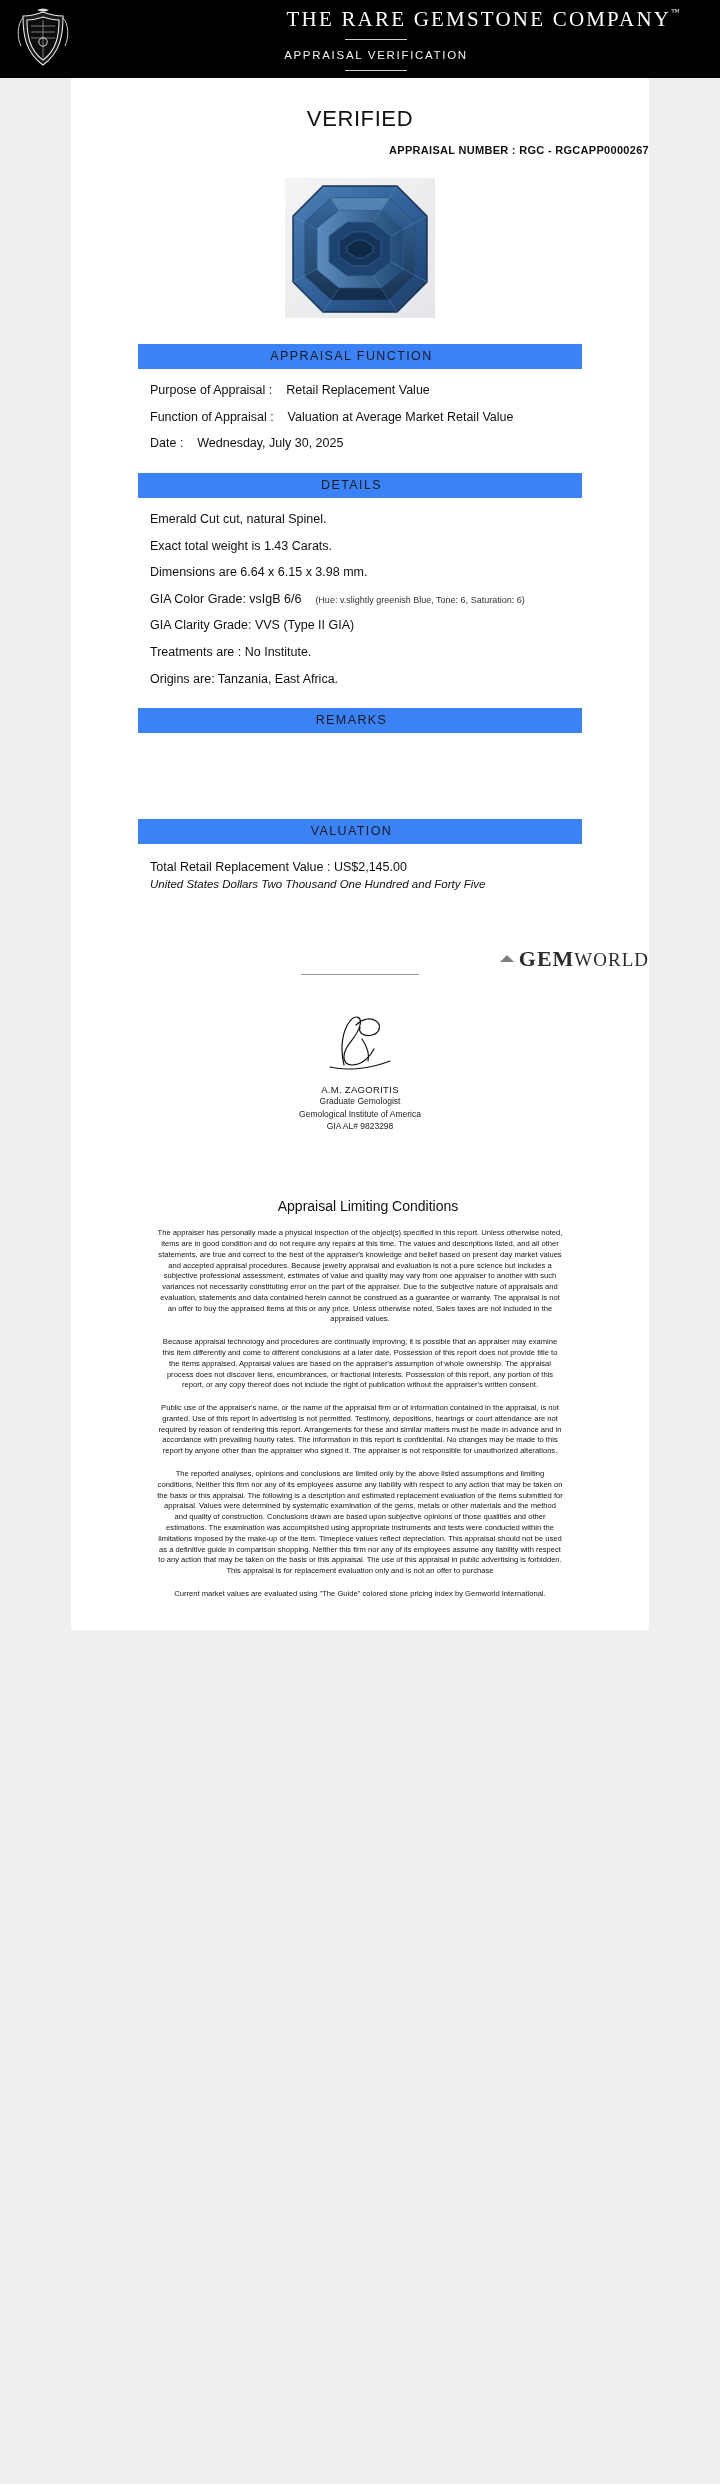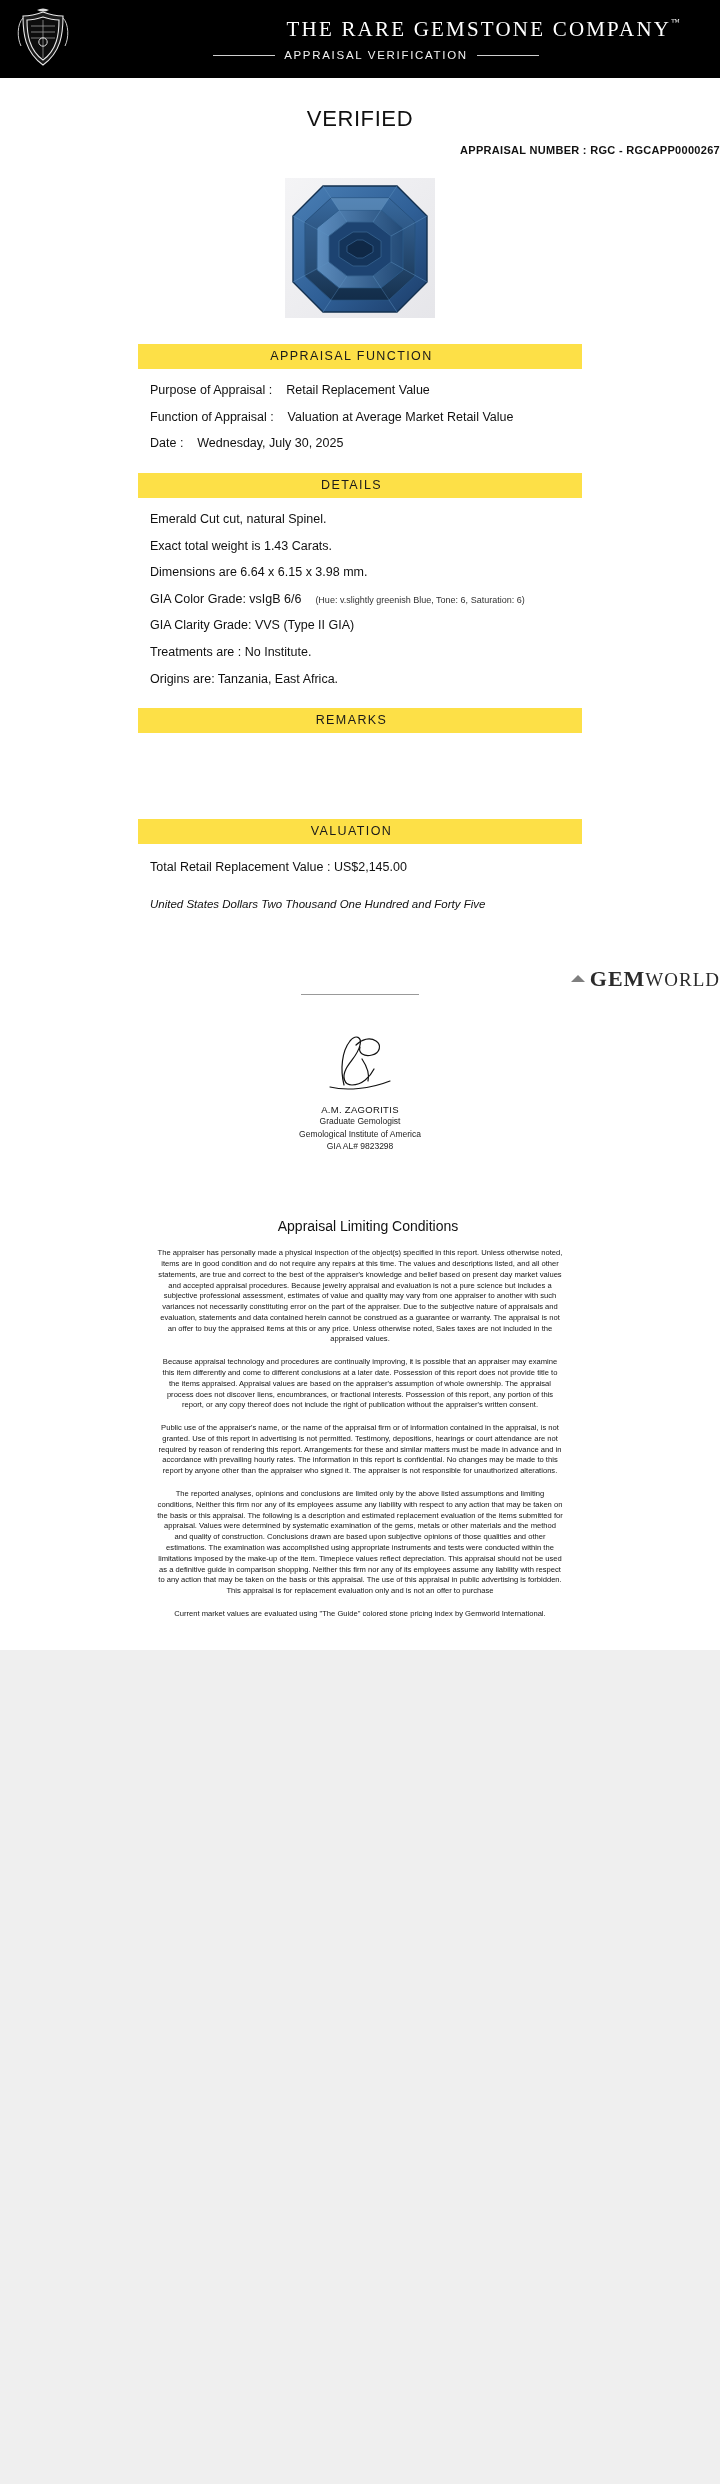--- a/index.html
+++ b/index.html
@@ -47,33 +47,34 @@
     white-space: nowrap;
     text-align: right;
   }
   .brand .tm { font-size: 9px; vertical-align: top; letter-spacing: 0; }
   .sub-wrap {
     margin-top: 7px;
     display: flex;
     align-items: center;
     justify-content: center;
     gap: 9px;
+    flex-direction: column;
   }
   .sub-wrap .rule {
     width: 62px; height: 1px; background: #cfcfcf;
   }
   .subbrand {
     color: #f2f2f2;
     font-size: 11.5px;
     letter-spacing: 1.7px;
     white-space: nowrap;
   }
   
   .sheet {
-    width: 720px;
+    width: 578px;
     margin: 0 auto;
     background: #fff;
     padding: 22px 0 30px 0;
   }
   .verified {
     text-align: center;
     font-size: 22px;
     letter-spacing: 0.6px;
     margin: 6px 0 12px 0;
     font-weight: normal;
@@ -98,21 +99,21 @@
     top: 0;
     transform: translateX(-50%);
     width: 150px;
     height: 140px;
   }
   .gem-svg { display: block; }
   
   .bar {
     width: 444px;
     margin: 0 auto;
-    background: #fde047;
+    background: #3b82f6;
     color: #1a1a1a;
     text-align: center;
     font-size: 12.5px;
     letter-spacing: 1.4px;
     padding: 5px 17px 6px 0;
   }
   .sec-body {
     width: 444px;
     margin: 0 auto;
     padding: 14px 0 10px 12px;
@@ -129,21 +130,21 @@
   }
   .val-body {
     width: 444px;
     margin: 0 auto;
     padding: 16px 0 4px 12px;
     font-size: 12.5px;
   }
   .val-words {
     font-style: italic;
     font-size: 11.5px;
-    margin-top: 24px;
+    margin-top: 4px;
   }
   
   .gemworld {
     text-align: right;
     margin-top: 52px;
   }
   .gw-logo {
     display: inline-flex;
     align-items: center;
     gap: 5px;

